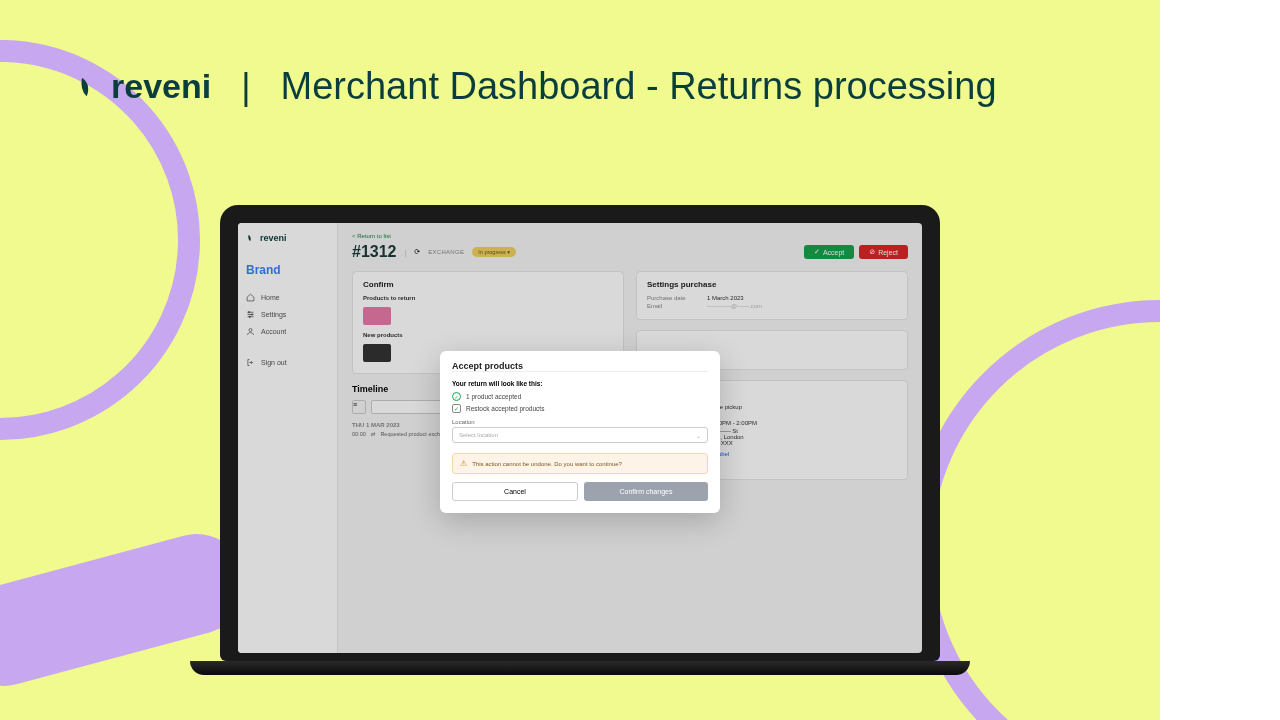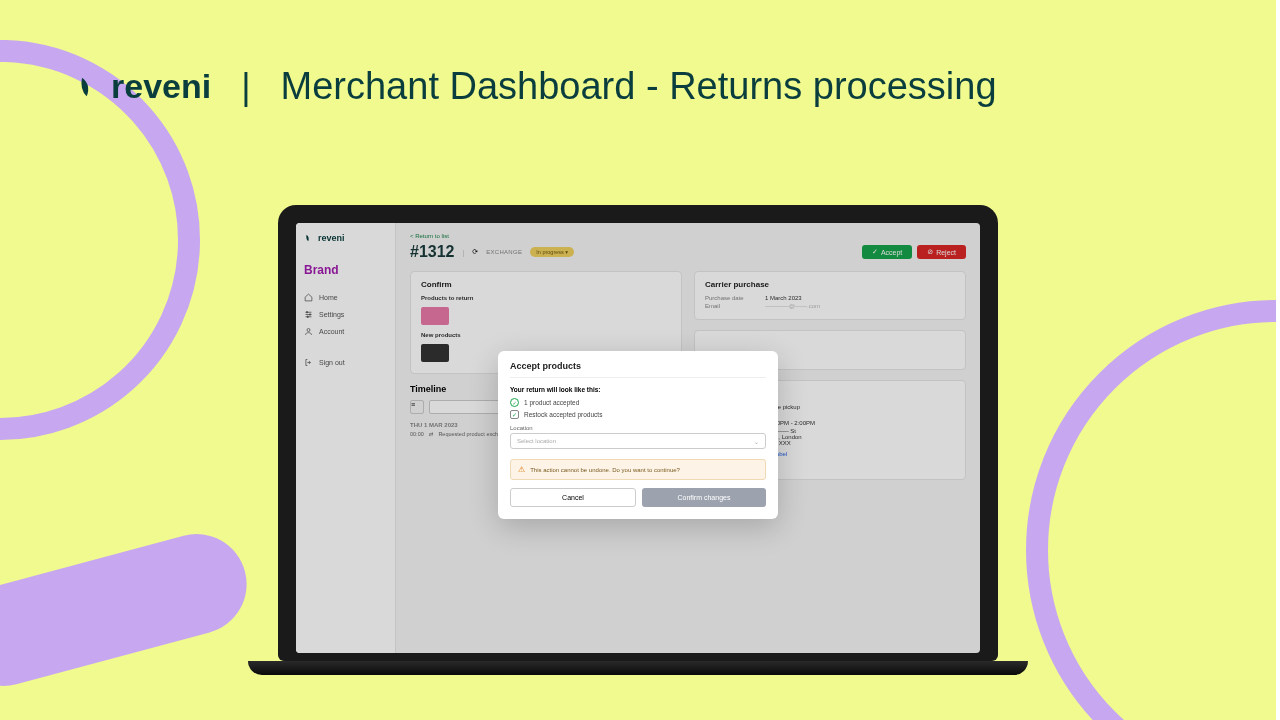--- a/index.html
+++ b/index.html
@@ -1,18 +1,18 @@
 <!DOCTYPE html>
 <html><head>
 <meta charset="utf-8">
 <style>
 * { box-sizing: border-box; margin: 0; padding: 0; }
 body { font-family: -apple-system, BlinkMacSystemFont, 'Segoe UI', Arial, sans-serif; }
 
-.canvas { width: 1276px; height: 720px; background: #f1fa8e; position: relative; overflow: hidden; }
+.canvas { width: 1160px; height: 720px; background: #f1fa8e; position: relative; overflow: hidden; }
 
 
 .swoosh1 { position: absolute; width: 400px; height: 400px; border: 22px solid #c7a8f0; border-radius: 50%; left: -200px; top: 40px; transform: rotate(-20deg); }
 .swoosh2 { position: absolute; width: 500px; height: 500px; border: 22px solid #c7a8f0; border-radius: 50%; right: -250px; top: 300px; }
 .swoosh3 { position: absolute; width: 300px; height: 100px; background: #c7a8f0; border-radius: 50px; left: -50px; bottom: 60px; transform: rotate(-15deg); }
 
 .header { position: absolute; top: 65px; left: 75px; display: flex; align-items: center; gap: 30px; z-index: 5; }
 .logo { display: flex; align-items: center; gap: 8px; font-size: 34px; font-weight: 600; color: #0a3d3d; }
 .logo-icon { width: 28px; height: 28px; }
 .divider-v { font-size: 36px; color: #0a3d3d; font-weight: 300; }
@@ -21,21 +21,21 @@
 
 .laptop { position: absolute; left: 50%; transform: translateX(-50%); bottom: 45px; width: 720px; }
 .screen-bezel { background: #1a1a1a; border-radius: 18px 18px 6px 6px; padding: 18px 18px 8px 18px; }
 .screen { background: #f5f5f5; width: 100%; height: 430px; border-radius: 4px; position: relative; overflow: hidden; }
 .laptop-base { height: 14px; background: linear-gradient(#2a2a2a,#0a0a0a); border-radius: 0 0 30px 30px; margin: 0 -30px; }
 
 
 .app { display: flex; width: 100%; height: 100%; font-size: 7px; position: relative; }
 .sidebar { width: 100px; background: #fff; padding: 10px 8px; border-right: 1px solid #e5e5e5; flex-shrink: 0; }
 .sb-logo { display: flex; gap: 4px; align-items: center; font-size: 9px; font-weight: 600; color: #0a3d3d; margin-bottom: 16px; }
-.sb-brand { font-size: 12px; font-weight: 700; color: #a21caf; margin: 20px 0 12px; }
+.sb-brand { font-size: 12px; font-weight: 700; color: #3b82f6; margin: 20px 0 12px; }
 .sb-item { display: flex; gap: 6px; align-items: center; color: #555; padding: 4px 0; }
 .sb-icon { width: 9px; height: 9px; display: inline-block; }
 
 .main { flex: 1; padding: 10px 14px; overflow: hidden; }
 .back-link { color: #188046; font-size: 6px; }
 .order-row { display: flex; align-items: center; gap: 8px; margin: 4px 0 10px; }
 .order-num { font-size: 16px; font-weight: 800; color: #1a3a3a; }
 .exchange-tag { font-size: 6px; color: #888; text-transform: uppercase; letter-spacing: .3px; }
 .status-pill { background: #f0d060; color: #6a5a10; font-size: 5.5px; padding: 2px 6px; border-radius: 7px; }
 .action-btns { margin-left: auto; display: flex; gap: 5px; }
@@ -61,21 +61,21 @@
 .tl-input-row { display: flex; gap: 5px; }
 .tl-icon-box { width: 14px; height: 14px; border: 1px solid #ccc; border-radius: 2px; }
 .tl-input { flex: 1; height: 14px; border: 1px solid #ccc; border-radius: 2px; }
 .btn-submit { background: #222; color: #fff; font-size: 7px; padding: 0 10px; border-radius: 3px; border: none; }
 .tl-date { font-size: 6px; color: #888; margin-top: 8px; font-weight: 700; text-transform: uppercase; }
 .tl-entry { font-size: 5.5px; color: #666; display: flex; gap: 5px; margin-top: 3px; align-items: center; }
 
 
 .overlay { position: absolute; inset: 0; background: rgba(0,0,0,0.15); }
 .modal { position: absolute; left: 50%; top: 128px; transform: translateX(-50%); width: 280px; background: #fff; border-radius: 6px; box-shadow: 0 8px 30px rgba(0,0,0,.2); padding: 10px 12px 12px; font-size: 7px; }
-.modal-title { font-size: 9px; font-weight: 700; color: #222; padding-bottom: 6px; border-bottom: 1px solid #eee; margin-bottom: 8px; }
+.modal-title { font-size: 9px; font-weight: 700; color: #222; padding-bottom: 0; border-bottom: 1px solid #eee; margin-bottom: 8px; }
 .modal-sub { font-size: 6.5px; font-weight: 700; margin-bottom: 5px; }
 .modal-line { display: flex; gap: 5px; align-items: center; font-size: 6.5px; color: #444; margin: 3px 0; }
 .cb { width: 9px; height: 9px; border: 1px solid #888; border-radius: 2px; display: flex; align-items: center; justify-content: center; font-size: 6px; color: #16a34a; }
 .check-circle { width: 9px; height: 9px; border: 1px solid #16a34a; border-radius: 50%; color: #16a34a; display: flex; align-items: center; justify-content: center; font-size: 5px; }
 .modal-label { font-size: 6px; color: #666; margin-top: 6px; }
 .modal-select { width: 100%; height: 16px; border: 1px solid #ccc; border-radius: 3px; font-size: 6px; color: #aaa; padding: 0 6px; display: flex; align-items: center; justify-content: space-between; margin-top: 2px; }
 .warn-box { background: #fdf3e6; border: 1px solid #f0d9b5; border-radius: 3px; padding: 5px 7px; display: flex; gap: 5px; align-items: center; font-size: 6px; color: #7a5a20; margin-top: 10px; }
 .warn-icon { color: #d97706; font-size: 8px; }
 .modal-btns { display: flex; gap: 6px; margin-top: 8px; }
 .btn-cancel { flex: 1; background: #fff; border: 1px solid #ccc; border-radius: 3px; padding: 5px 0; font-size: 7px; }
@@ -184,21 +184,21 @@
                   <div class="tl-entry">
                     <span>00:00</span>
                     <span>⇄</span>
                     <span>Requested product exchange for a total amount of £199.99</span>
                   </div>
                 </div>
               </div>
 
               <div class="col">
                 <div class="card">
-                  <div class="card-title">Carrier purchase</div>
+                  <div class="card-title">Settings purchase</div>
                   <div class="kv">
                       <span class="kv-k">Purchase date</span>
                       <span class="kv-v">1 March 2023</span>
                     </div>
                   <div class="kv">
                       <span class="kv-k">Email</span>
                       <span class="kv-v" style="color:#bbb">————@——.com</span>
                     </div>
                 </div>
                 <div class="card" style="height:40px"></div>

